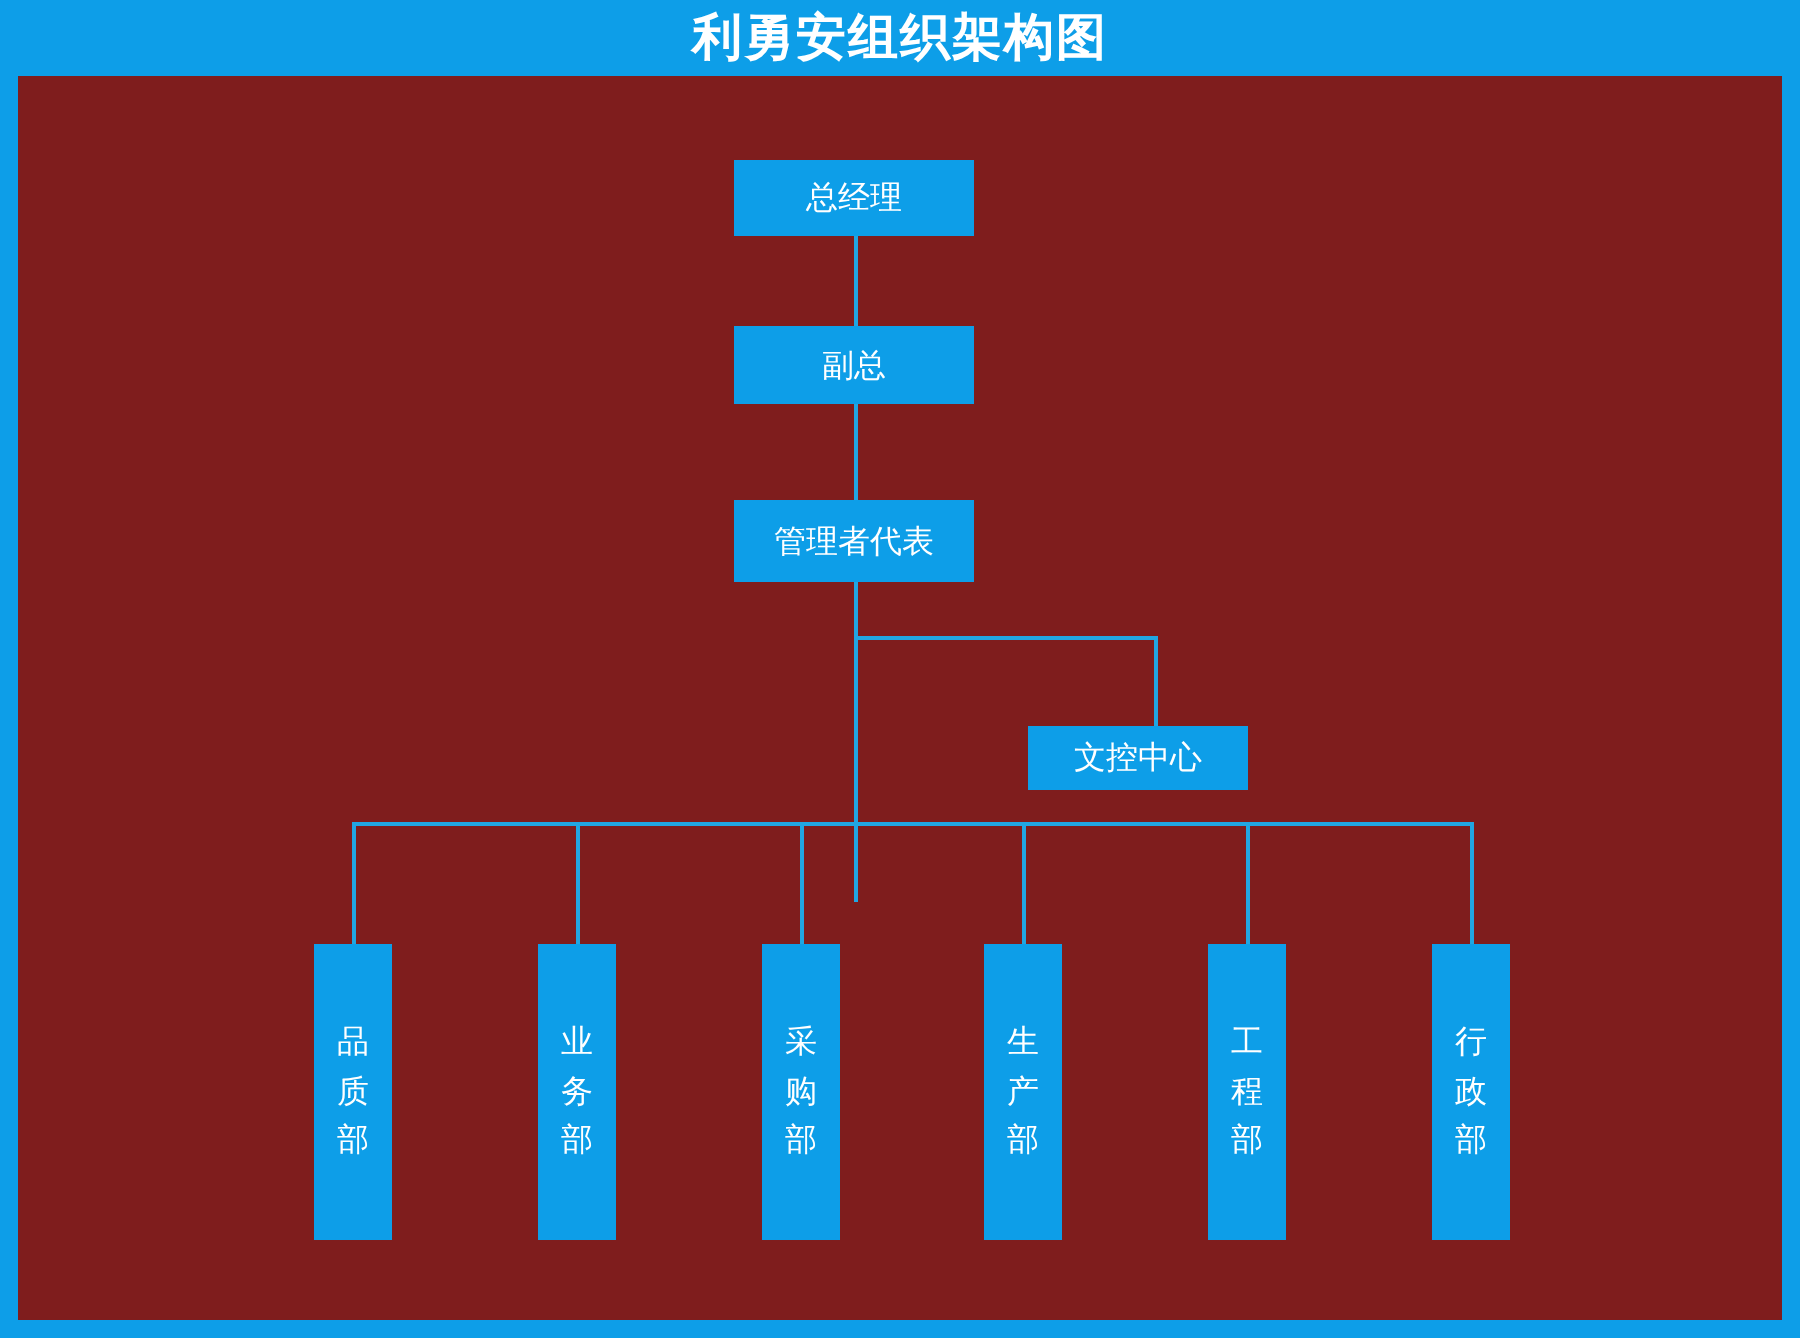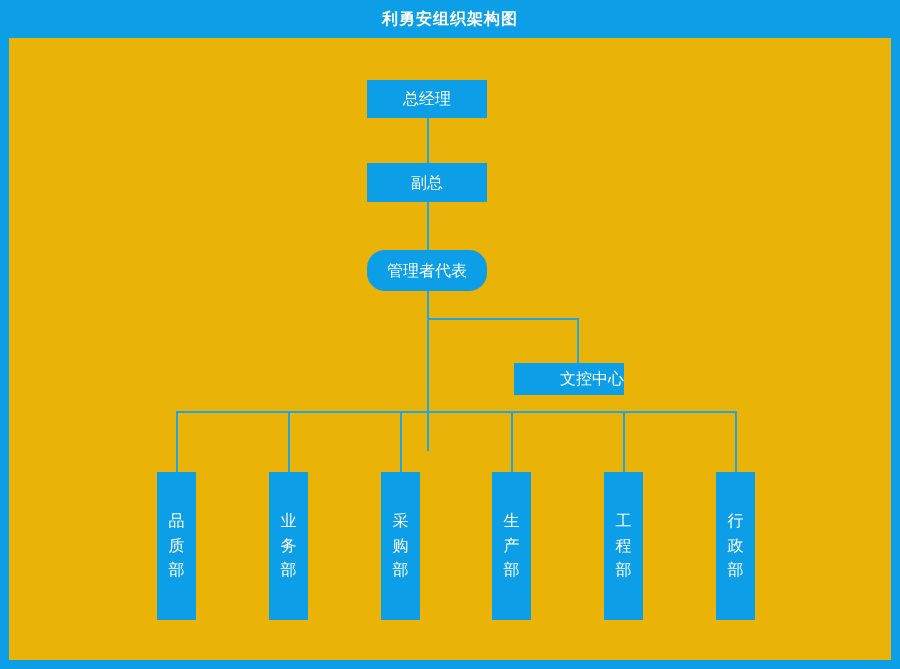--- a/index.html
+++ b/index.html
@@ -28,34 +28,34 @@
   }
   #chart-title {
     position: absolute;
     left: 0;
     top: 0;
     width: 900px;
     height: 38px;
     line-height: 38px;
     text-align: center;
     color: #ffffff;
-    font-size: 16px;
+    font-size: 25px;
     font-weight: bold;
     letter-spacing: 1px;
     white-space: nowrap;
   }
 
   
   #canvas {
     position: absolute;
     left: 9px;
     top: 38px;
     width: 882px;
     height: 622px;
-    background: #eab308;
+    background: #7f1d1d;
     overflow: hidden;
   }
 
   
   .node {
     position: absolute;
     background: #0d9ee8;
     color: #ffffff;
     box-sizing: border-box;
     display: flex;
@@ -122,25 +122,25 @@
     <div class="vline" style="left:726px; top:373px; height:61px;"></div>
 
     <div class="node node-h" style="left:358px; top:42px; width:120px; height:38px;">
       <span>总经理</span>
     </div>
 
     <div class="node node-h" style="left:358px; top:125px; width:120px; height:39px;text-align:center;">
       <span>副总</span>
     </div>
 
-    <div class="node node-h" style="left:358px; top:212px; width:120px; height:41px;border-radius:18px;">
+    <div class="node node-h" style="left:358px; top:212px; width:120px; height:41px;">
       <span>管理者代表</span>
     </div>
 
-    <div class="node node-h" style="left:505px; top:325px; width:110px; height:32px;justify-content:flex-end;">
+    <div class="node node-h" style="left:505px; top:325px; width:110px; height:32px;">
       <span>文控中心</span>
     </div>
 
     <div class="node node-v" style="left:148px; top:434px; width:39px; height:148px;">
       <span class="ch">品</span>
       <span class="ch">质</span>
       <span class="ch">部</span>
     </div>
 
     <div class="node node-v" style="left:260px; top:434px; width:39px; height:148px;">

